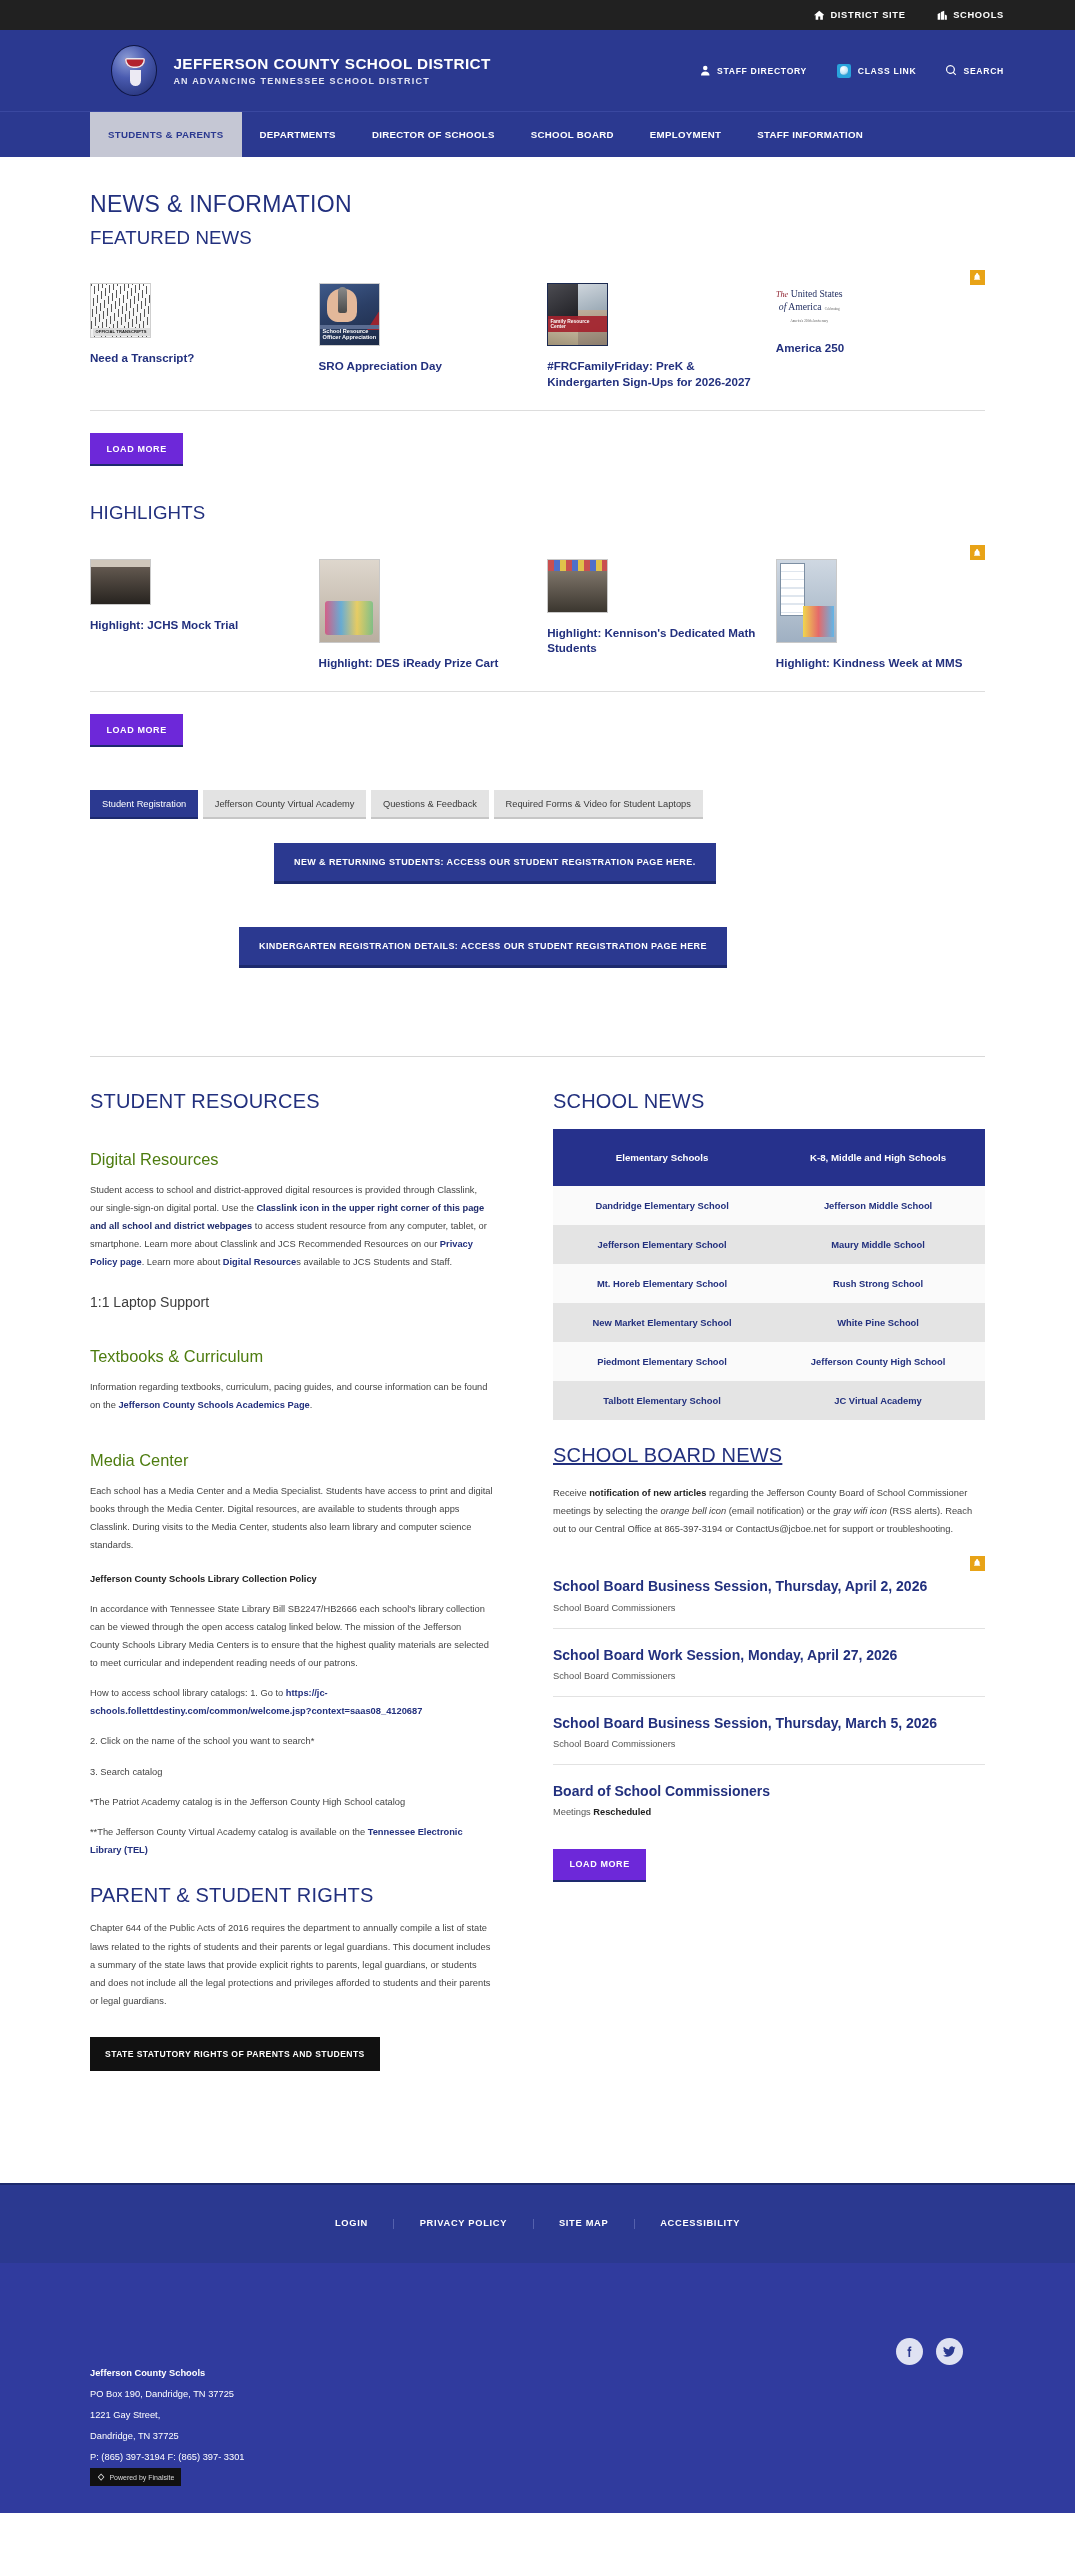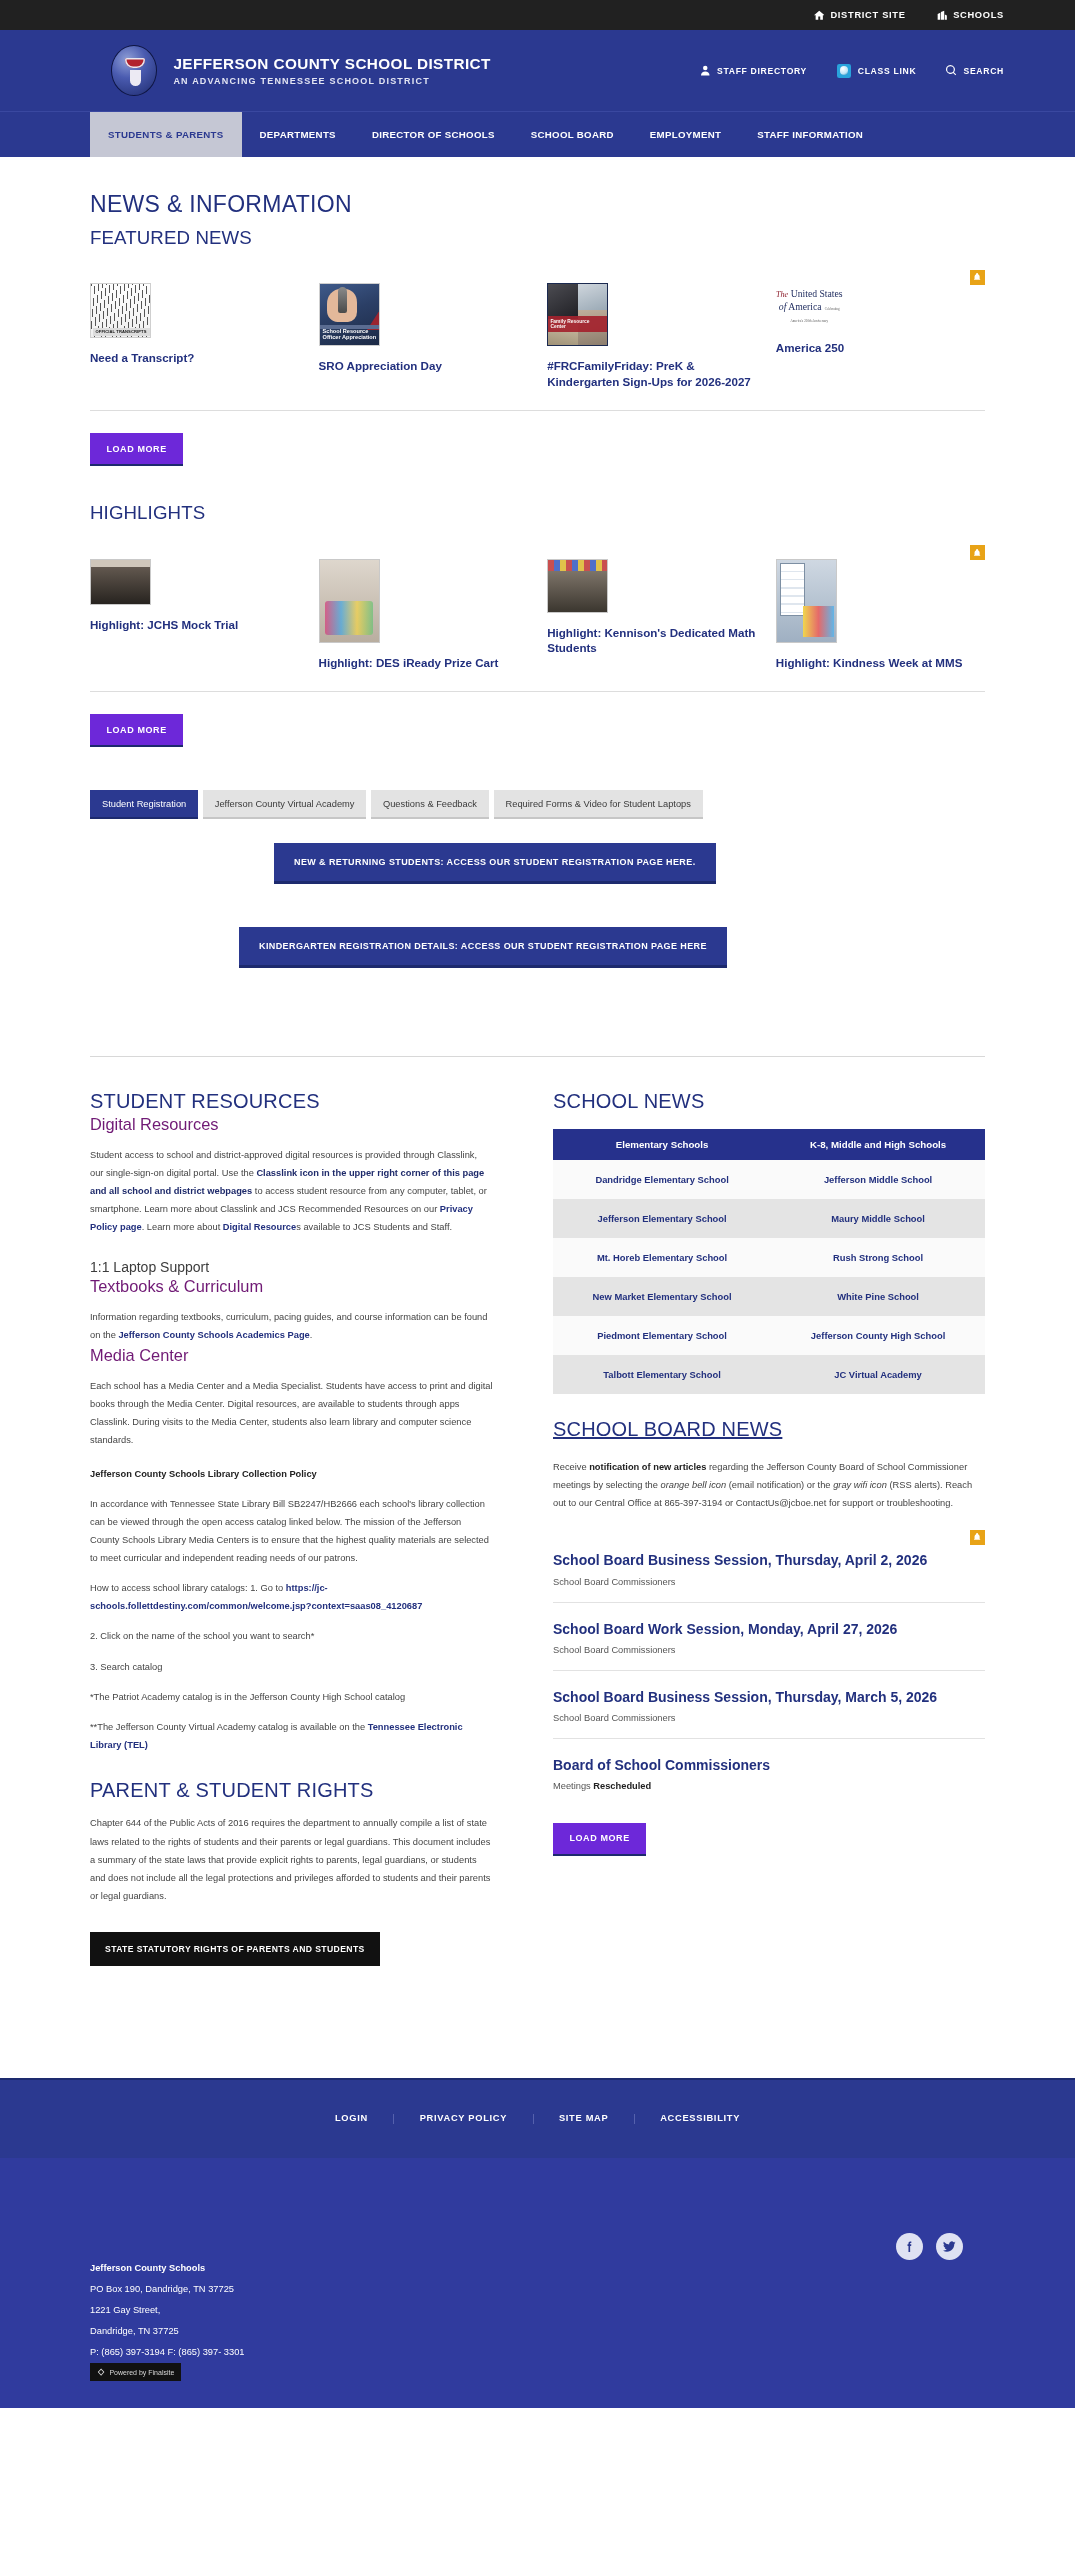--- a/index.html
+++ b/index.html
@@ -213,39 +213,39 @@
   }
   .cta-1 { margin-left:184px; }
   .cta-2 { margin-left:149px; margin-top:43px; }
 
   .divider-rule { border:0; border-top:0.7px solid #d8d8d8; margin:88px 0 0; }
 
   
   .two-col { display:grid; grid-template-columns: 403px 1fr; gap:60px; margin-top:33px; }
 
   .col h2.big { color:#22307e; font-size:20px; font-weight:400; letter-spacing:0.2px; }
-  .col h3.mid { color:#701a75; font-size:16.4px; font-weight:400; margin-top:2px; }
+  .col h3.mid { color:#4d7c0f; font-size:16.4px; font-weight:400; margin-top:37px; }
   .col h3.plain { color:#3c3c3c; font-size:14px; font-weight:400; margin-top:22.4px; }
   .col p.body {
     font-size:9.3px; line-height:1.95; color:#444; margin-top:12px;
   }
   .col p.body b { color:#1f2b6b; }
   .col p.body .lnk { color:#22307e; font-weight:bold; }
   .col p.tight { margin-top:15px; }
 
   .black-btn {
     display:inline-block; background:#111; color:#fff; font-size:8.6px;
     font-weight:bold; letter-spacing:0.4px; padding:12px 15px; margin-top:27px;
   }
 
   
   .school-table { width:100%; border-collapse:collapse; margin-top:16.4px; }
   .school-table th {
     background:#26318c; color:#fff; font-size:9.7px; font-weight:bold;
-    padding:10px 6px; text-align:center;
+    padding:23px 6px; text-align:center;
   }
   .school-table td {
     text-align:center; font-size:9.4px; font-weight:bold; color:#22307e;
     padding:14px 6px;
   }
   .school-table tr.alt td { background:#e4e4e4; }
   .school-table tr.norm td { background:#fafafa; }
 
   
   .sb-intro { font-size:9.3px; line-height:1.95; color:#444; margin-top:16.4px; }

